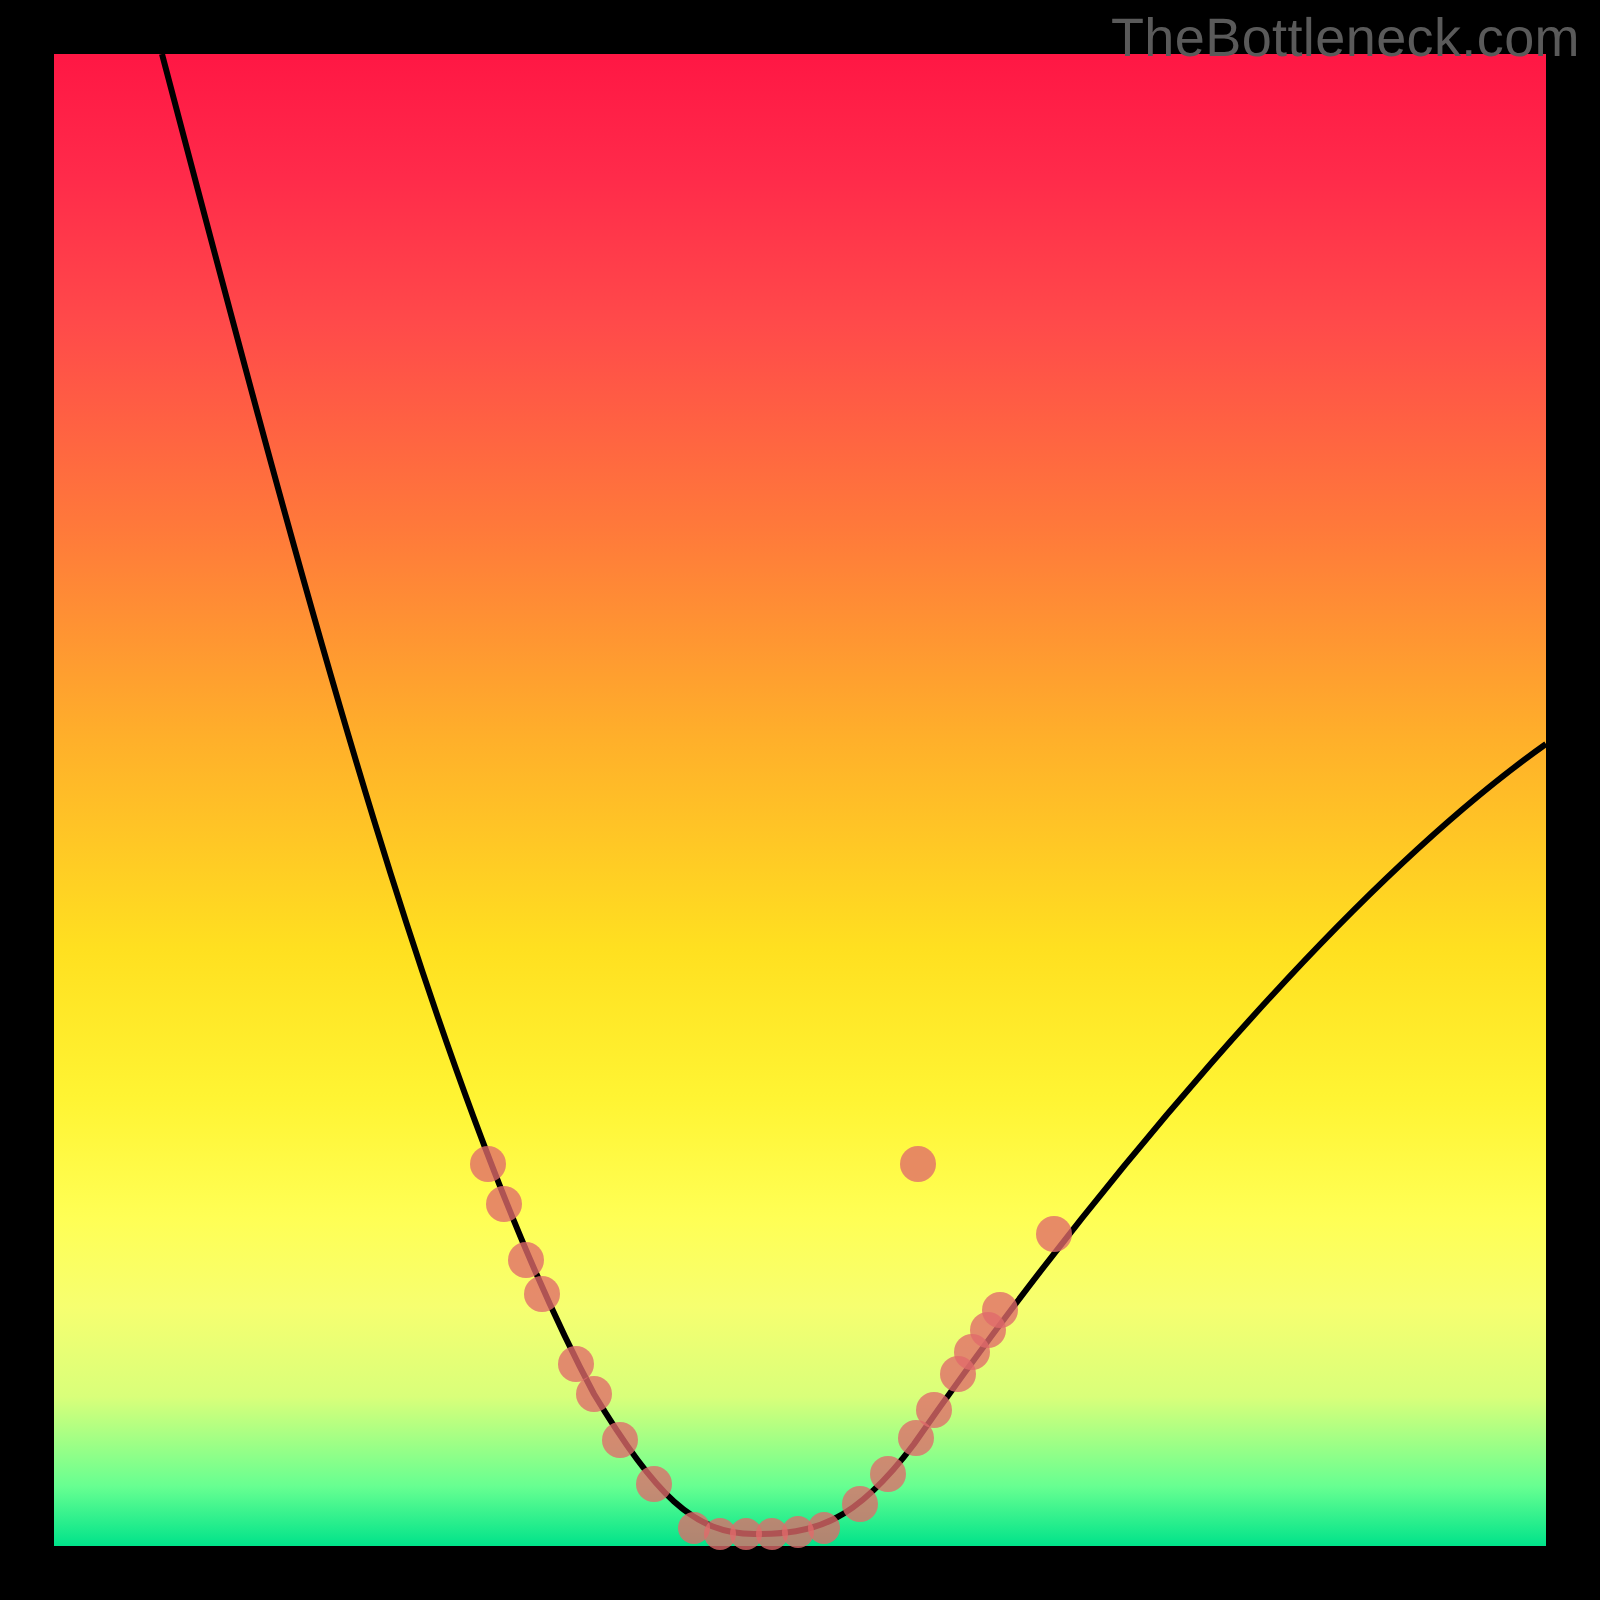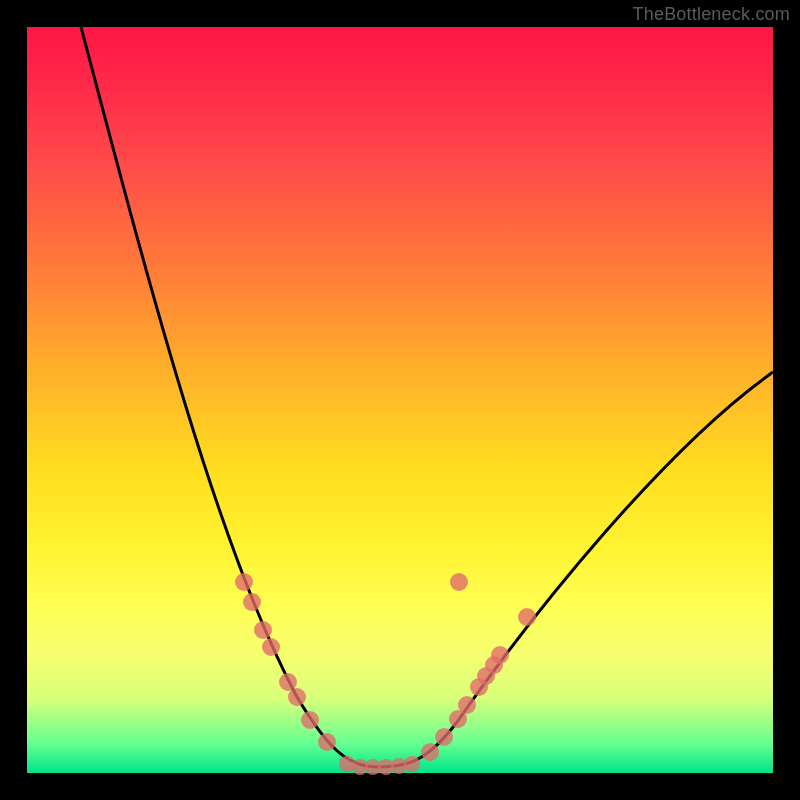--- a/index.html
+++ b/index.html
@@ -39,21 +39,21 @@
       #f6ff70 84%,
       #d9ff7a 90%,
       #67ff91 96%,
       #00e38a 100%
     );
   }
   .watermark {
     position: absolute;
     top: 4px;
     right: 10px;
-    font-size: 18px;
+    font-size: 27px;
     font-weight: 500;
     color: #5a5a5a;
     letter-spacing: 0.2px;
     z-index: 5;
   }
   svg.curve {
     position: absolute;
     left: 0;
     top: 0;
     width: 746px;

